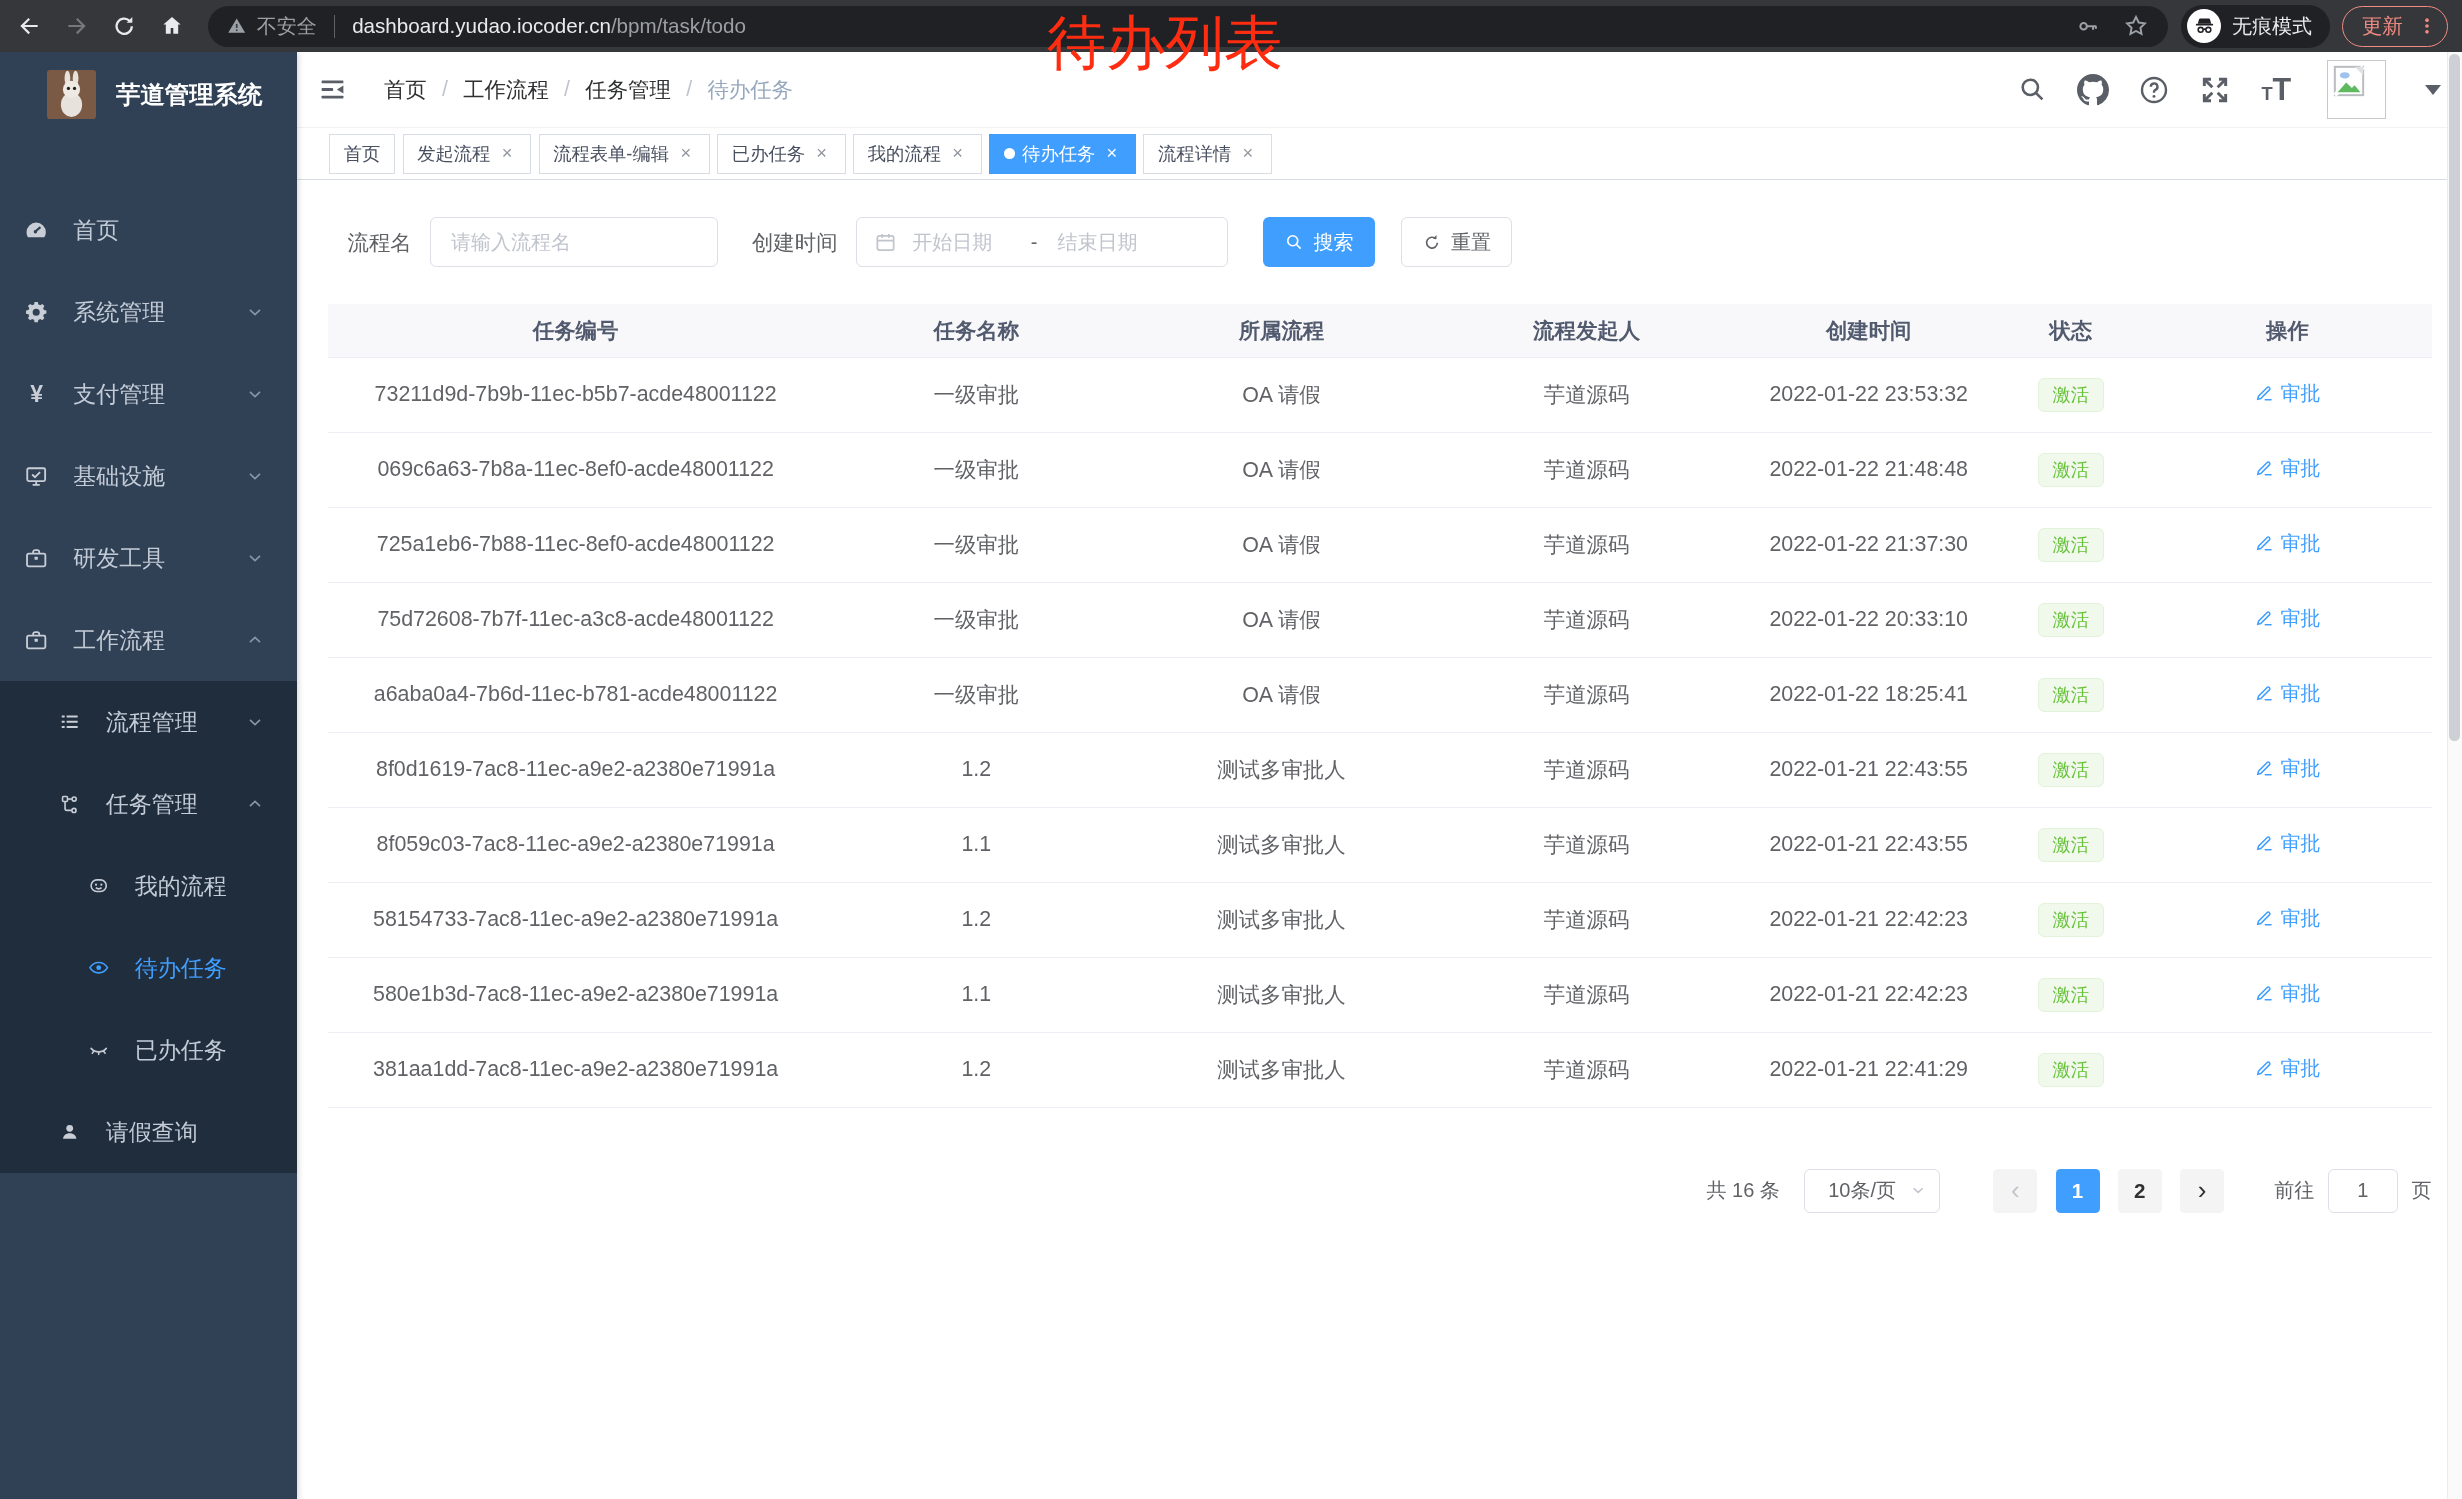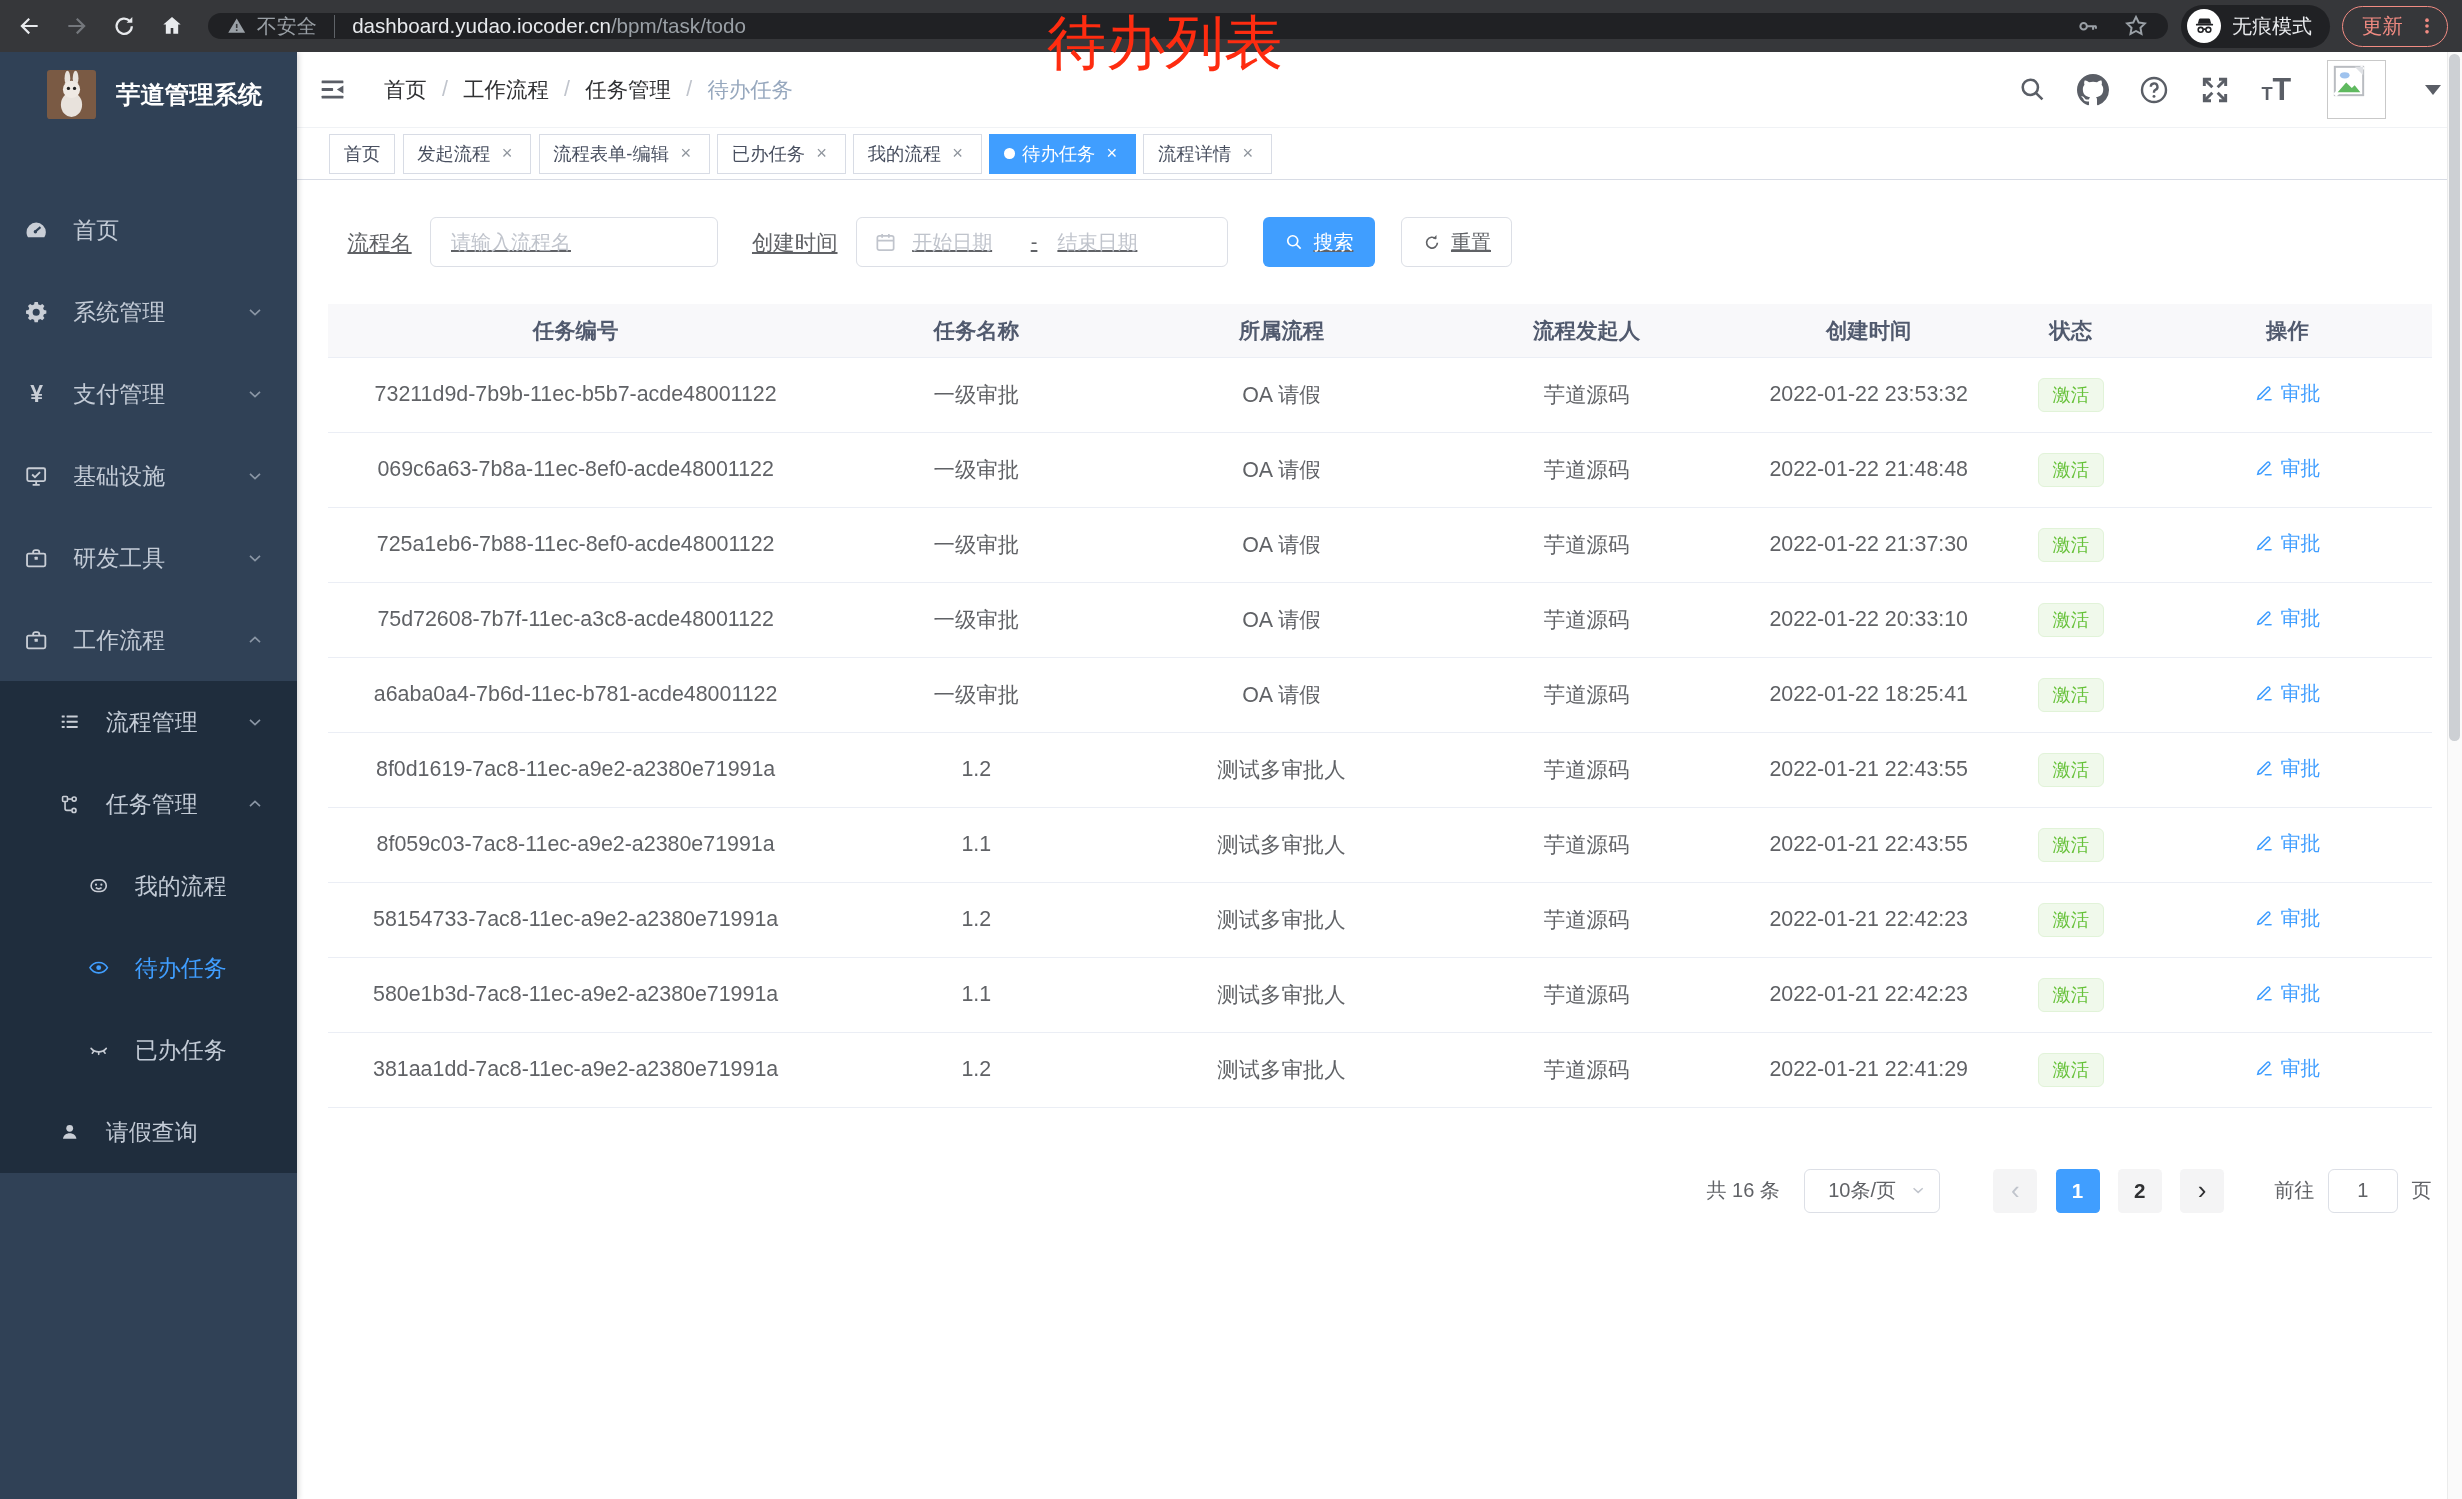--- a/index.html
+++ b/index.html
@@ -10,21 +10,21 @@
     -webkit-font-smoothing:antialiased;
   }
   svg { display:block; }
 
   
   .browser-bar { position:absolute; top:0; left:0; right:0; height:52px;
     background:#36373a; display:flex; align-items:center; z-index:5; }
   .chrome-btn { width:37px; height:37px; margin-left:10.7px; display:flex;
     align-items:center; justify-content:center; color:#e8eaed; border-radius:50%; }
   .chrome-btn.dim { color:#74777c; }
-  .url-pill { flex:1; height:26px; margin:0 13.7px 0 17px; background:#202124;
+  .url-pill { flex:1; height:41px; margin:0 13.7px 0 17px; background:#202124;
     border-radius:20.6px; display:flex; align-items:center; padding:0 18.3px; min-width:0; }
   .sec-chip { display:flex; align-items:center; gap:9.2px; color:#9aa0a6; font-size:20px; }
   .pill-sep { width:1.5px; height:23px; background:#5f6368; margin:0 17px; }
   .url-text { font-size:20.6px; color:#e8eaed; white-space:nowrap; overflow:hidden; }
   .url-text .path { color:#9aa0a6; }
   .pill-right { margin-left:auto; display:flex; align-items:center; gap:23px; }
   .incog-badge { height:43px; background:#202124; border-radius:21.4px; display:flex;
     align-items:center; gap:10.7px; padding:0 18.3px 0 6.1px; color:#e8eaed; font-size:20px; }
   .incog-circle { width:34px; height:34px; border-radius:50%; background:#fff;
     display:flex; align-items:center; justify-content:center; }
@@ -81,21 +81,21 @@
     border-bottom:0.8px solid #d8dce5; gap:7.6px; }
   .tag { height:40px; padding:0 13.7px; border:0.8px solid #d8dce5; background:#fff; color:#495060;
     font-size:18.3px; display:flex; align-items:center; gap:7.6px; cursor:pointer; white-space:nowrap; }
   .tag .dot { width:10.7px; height:10.7px; border-radius:50%; background:#fff; }
   .tag.active { background:#409eff; border-color:#409eff; color:#fff; }
   .tag-close { font-size:18.3px; line-height:18.3px; width:18.3px; text-align:center; color:#90969e; }
   .tag.active .tag-close { color:#fff; }
 
   
   .content { flex:1; padding:37px 30.5px 0 30.5px; position:relative; }
-  .filter-row { display:flex; align-items:center; margin:0 0 37px 20px; font-size:21.4px; color:#606266;text-decoration:underline; }
+  .filter-row { display:flex; align-items:center; margin:0 0 37px 20px; font-size:21.4px; color:#606266; }
   .f-label { margin-right:18.3px; white-space:nowrap; }
   .input-name { width:288px; height:50px; border:0.8px solid #dcdfe6; border-radius:6.1px;
     padding:0 20px; font-size:20px; color:#606266; outline:none;
     font-family:"Liberation Sans","DejaVu Sans",sans-serif; }
   .input-name::placeholder { color:#c0c4cc; }
   .f-label2 { margin:0 18.3px 0 34px; white-space:nowrap; }
   .date-range { width:372px; height:50px; border:0.8px solid #dcdfe6; border-radius:6.1px;
     display:flex; align-items:center; padding:0 17px; color:#c0c4cc; font-size:20px; }
   .date-range .cal { color:#c0c4cc; margin-right:15.3px; }
   .date-range .ph { width:114px; }

